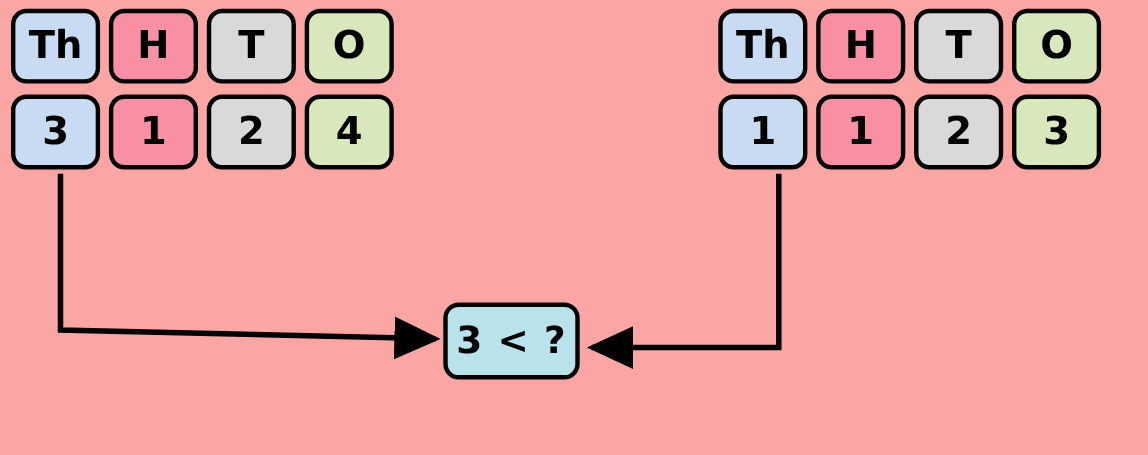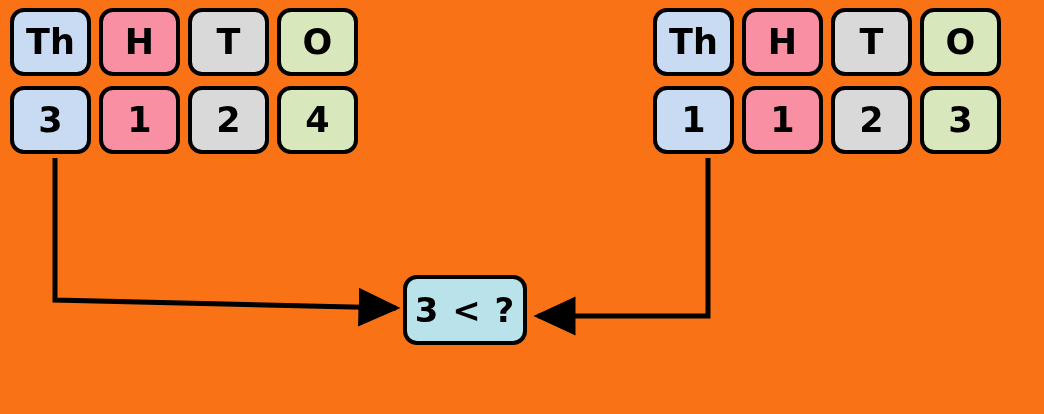--- a/index.html
+++ b/index.html
@@ -10,21 +10,21 @@
     width: 1044px;
     height: 414px;
     background: #8db0e0;
     font-family: "DejaVu Sans", sans-serif;
     overflow: hidden;
   }
   #stage {
     position: relative;
     width: 1044px;
     height: 414px;
-    background: #f97316;
+    background: #fca5a5;
   }
   .pv-group {
     position: absolute;
     display: flex;
     flex-direction: column;
     gap: 10px;
   }
   .pv-row {
     display: flex;
     gap: 8px;

